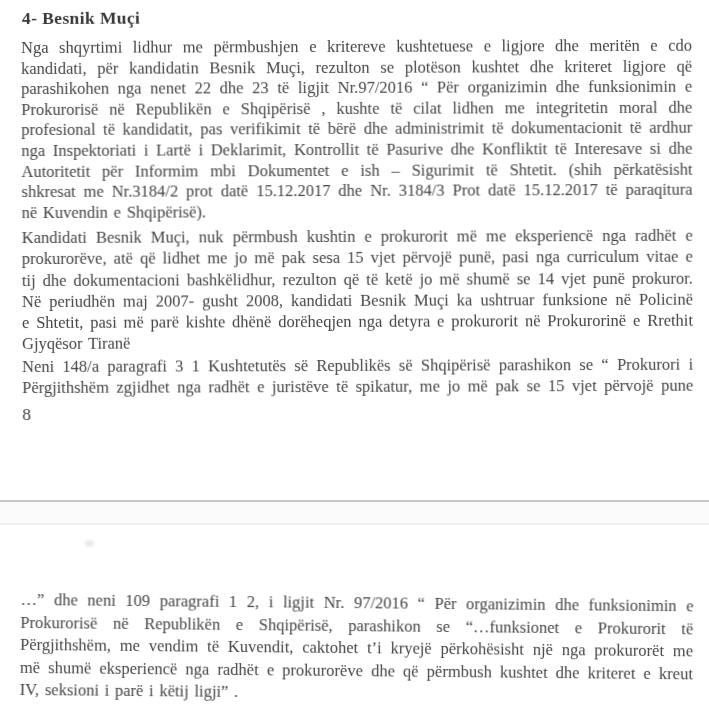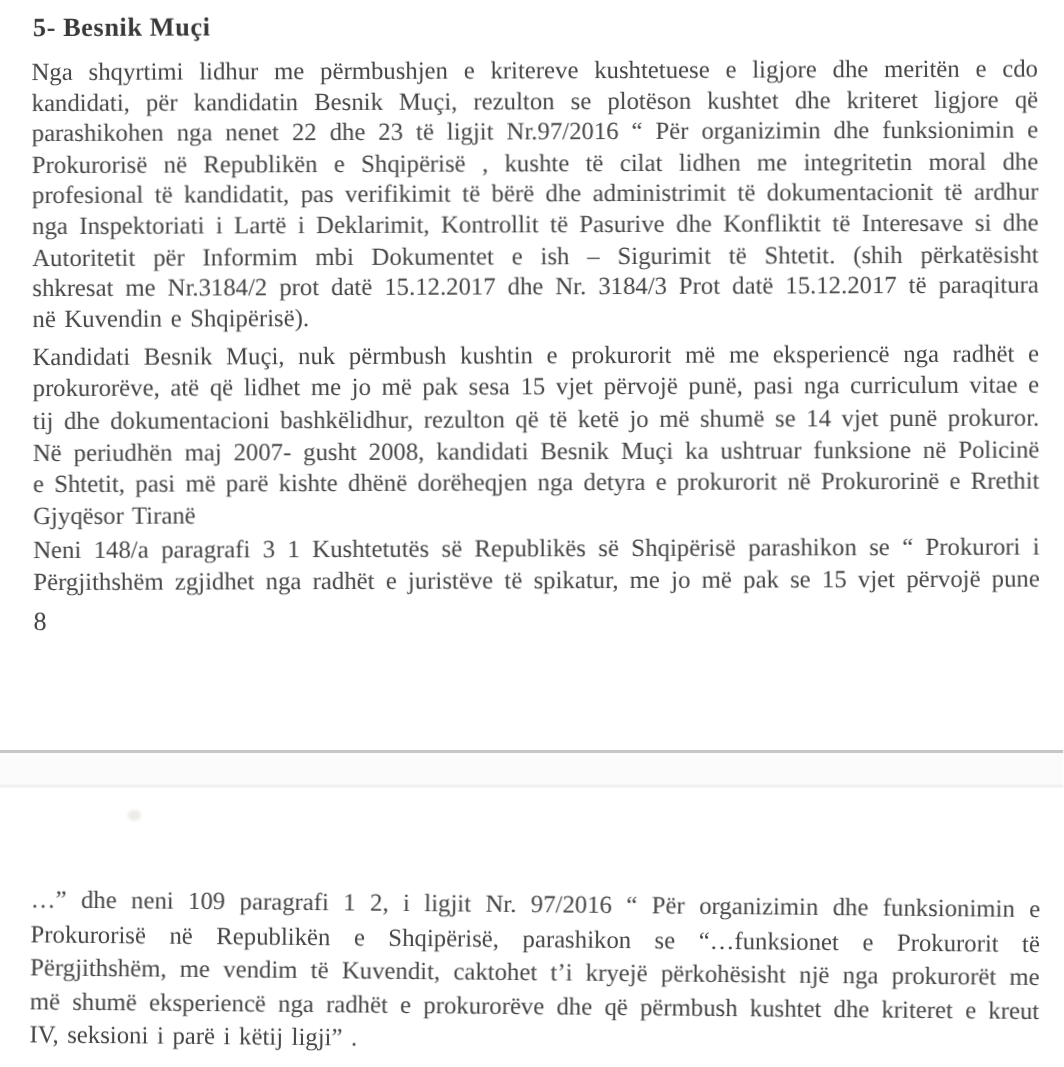--- a/index.html
+++ b/index.html
@@ -37,21 +37,21 @@
   #page-top-edge{top:523px;height:2px;background:var(--sep2,#f0f0f3);}
   .scan-smudge{
     position:absolute;left:85px;top:540px;width:9px;height:7px;border-radius:50%;
     background:#edebe7;filter:blur(1px);
   }
 </style>
 </head>
 <body>
 
 <div class="scan-region scan-text" id="region-page1">
-  <div class="doc-heading">5- Besnik Muçi</div>
+  <div class="doc-heading">4- Besnik Muçi</div>
 
   <div class="para" id="para-1" data-jlast="false">
       <div class="line">Nga shqyrtimi  lidhur me përmbushjen e kritereve kushtetuese e ligjore dhe meritën e cdo</div>
       <div class="line">kandidati,  për kandidatin Besnik Muçi, rezulton se  plotëson  kushtet dhe kriteret ligjore që</div>
       <div class="line">parashikohen nga nenet 22 dhe 23  të ligjit Nr.97/2016 “ Për organizimin dhe funksionimin e</div>
       <div class="line">Prokurorisë në Republikën e Shqipërisë , kushte të cilat lidhen me integritetin moral dhe</div>
       <div class="line">profesional të kandidatit, pas verifikimit të bërë dhe administrimit të dokumentacionit të ardhur</div>
       <div class="line">nga Inspektoriati i Lartë i Deklarimit, Kontrollit të Pasurive dhe Konfliktit të Interesave si dhe</div>
       <div class="line">Autoritetit për Informim mbi Dokumentet e ish – Sigurimit të Shtetit. (shih përkatësisht</div>
       <div class="line">shkresat me Nr.3184/2 prot datë 15.12.2017 dhe Nr. 3184/3 Prot datë 15.12.2017 të  paraqitura</div>

